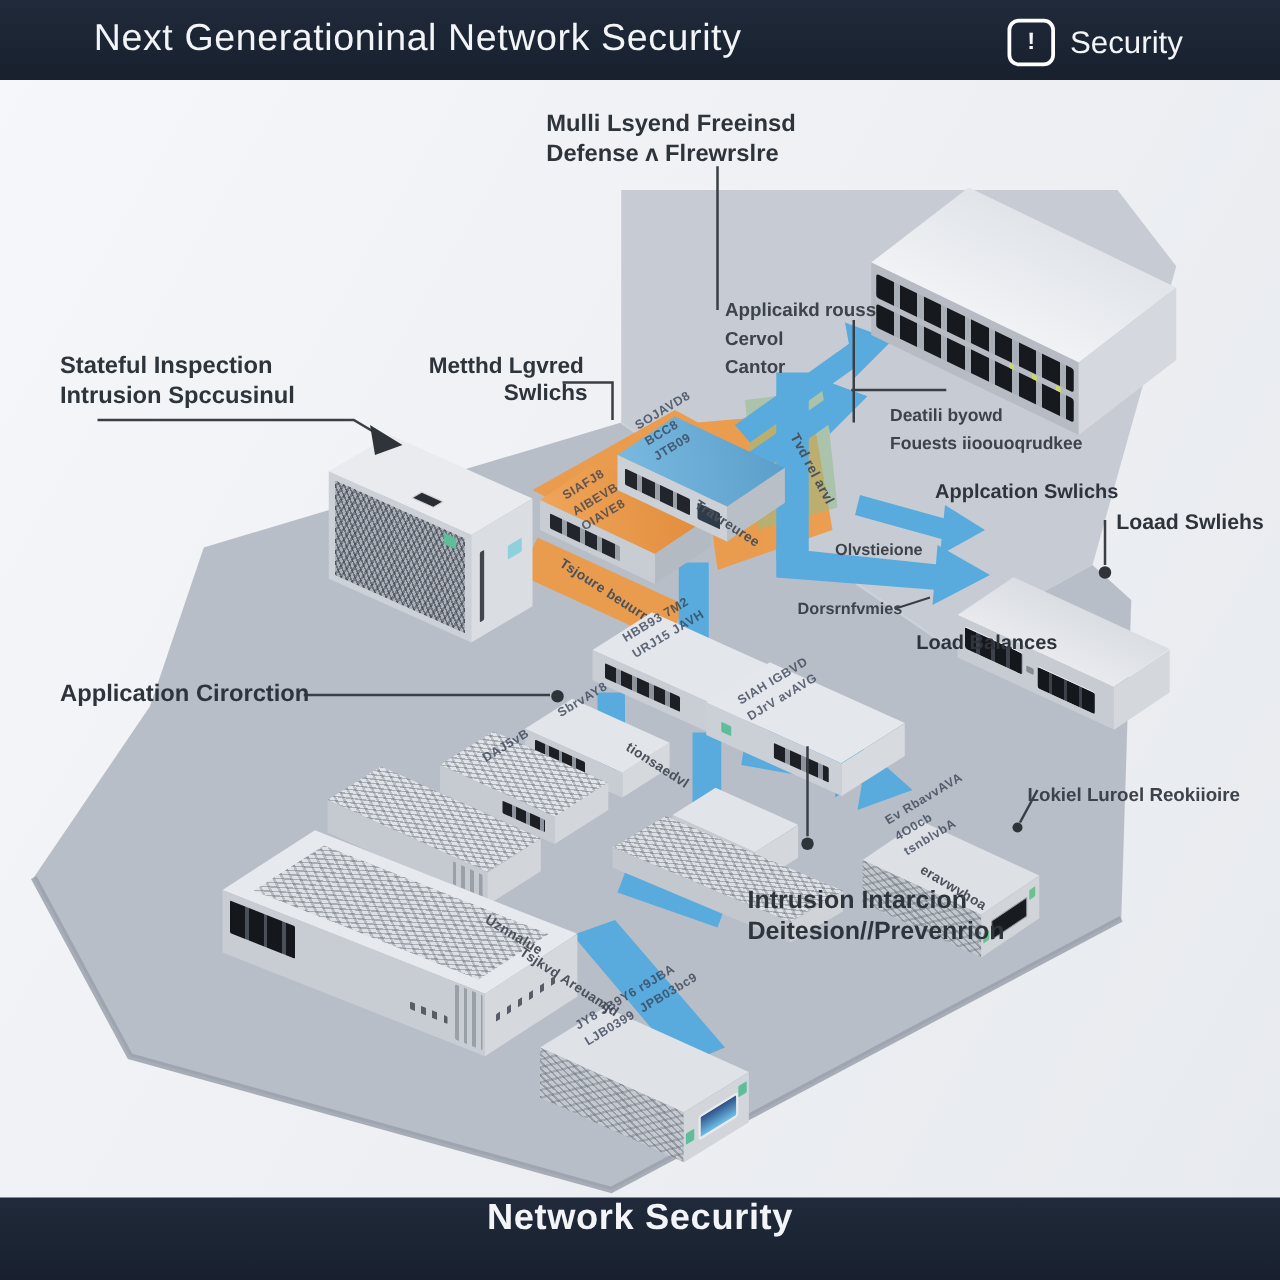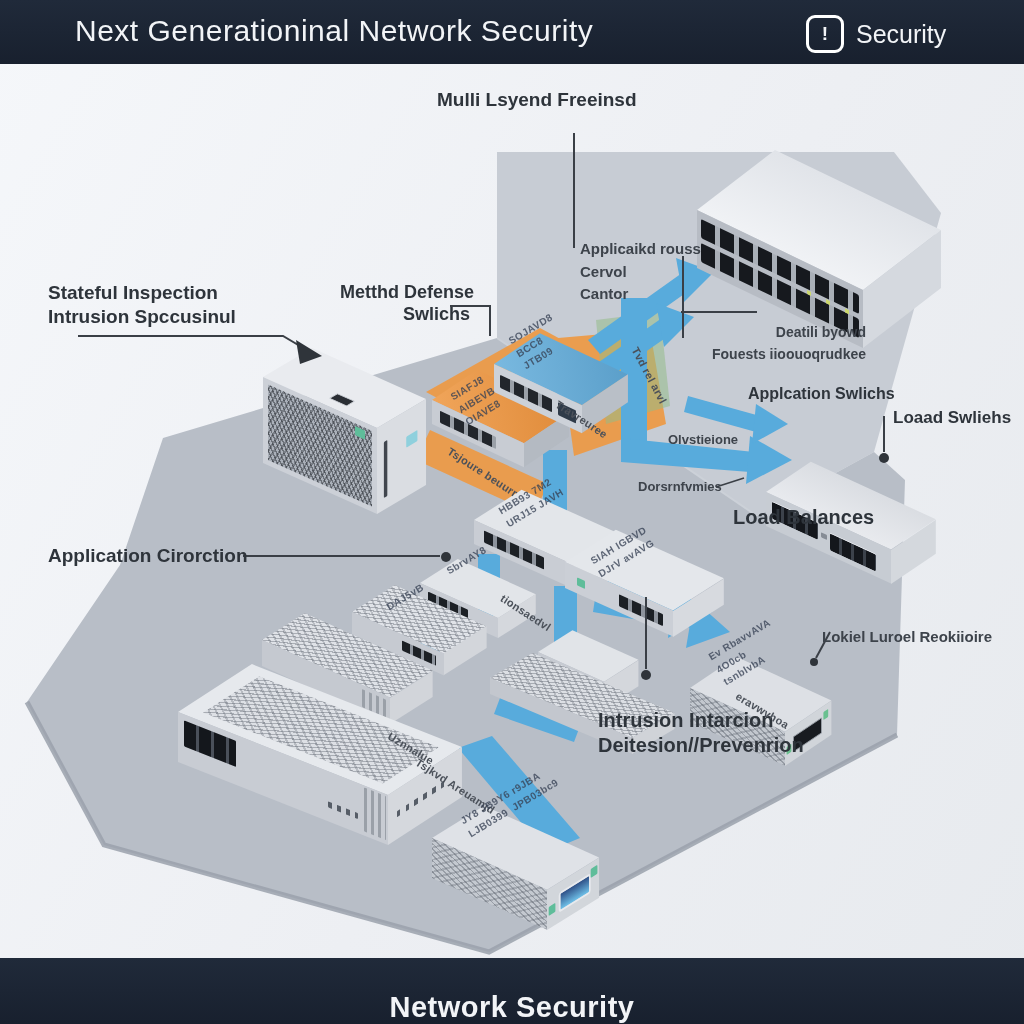--- a/index.html
+++ b/index.html
@@ -3,21 +3,21 @@
 <meta charset="utf-8">
 <style>
   html,body{margin:0;padding:0;background:#dfe2e7;}
   #stage{position:relative;width:1024px;height:1024px;overflow:hidden;
          background:linear-gradient(120deg,#f5f7fa 0%,#edeff3 55%,#e7eaee 100%);
          font-family:"Liberation Sans", sans-serif;}
   svg{position:absolute;left:0;top:0;}
   
   .bar{position:absolute;left:0;width:1024px;background:linear-gradient(#202a3a,#18202e);color:#f2f4f7;}
   #topbar{top:0;height:64px;}
-  #botbar{top:958px;height:66px;display:flex;align-items:flex-end;justify-content:center;}
+  #botbar{top:958px;height:66px;display:flex;align-items:flex-start;justify-content:center;}
   .title{position:absolute;left:75px;top:14px;font-size:30px;font-weight:normal;letter-spacing:.5px;}
   .badge{position:absolute;left:806px;top:15px;display:flex;align-items:center;gap:12px;}
   .badge-ic{width:32px;height:32px;border:3px solid #fff;border-radius:9px;display:flex;align-items:center;justify-content:center;font-weight:bold;font-size:19px;}
   .badge-tx{font-size:25px;font-weight:500;}
   .foot-tx{font-size:29px;font-weight:bold;letter-spacing:.5px;}
   
   .face{position:absolute;left:0;top:0;transform-origin:0 0;}
   .mesh{background-image:
      repeating-linear-gradient(63deg, rgba(30,34,40,.45) 0 1.5px, transparent 1.5px 4px),
      repeating-linear-gradient(-63deg, rgba(30,34,40,.35) 0 1.5px, transparent 1.5px 4px);}
@@ -235,60 +235,61 @@
       <polygon points="296,340 322,356 300,364"></polygon>
       <circle cx="884" cy="458" r="5"></circle>
       <circle cx="446" cy="557" r="5"></circle>
       <circle cx="646" cy="675" r="5"></circle>
       <circle cx="814" cy="662" r="4"></circle>
     </g>
   </svg>
 
   <div class="lbl" style="left:437px;top:88px;font-size:19px;">
     <div>Mulli Lsyend Freeinsd</div>
+    <div>Defense ʌ Flrewrslre</div>
   </div>
 
   <div class="lbl" style="left:48px;top:281px;font-size:19px;">
     <div>Stateful Inspection</div>
     <div>Intrusion Spccusinul</div>
   </div>
 
   <div class="lbl" style="left:340px;top:281px;font-size:18px;width:130px;text-align:center;">
-    <div>Metthd Defense</div>
+    <div>Metthd Lgvred</div>
     <div style="text-align:right;">Swlichs</div>
   </div>
 
   <div class="lbl light" style="left:580px;top:238px;font-size:15px;line-height:1.5;">
     <div>Applicaikd rouss</div>
     <div>Cervol</div>
     <div>Cantor</div>
   </div>
 
-  <div class="lbl light" style="left:712px;top:322px;font-size:14px;line-height:1.55;text-align:right;">
+  <div class="lbl light" style="left:712px;top:322px;font-size:14px;line-height:1.55;">
     <div>Deatili byowd</div>
     <div>Fouests iioouoqrudkee</div>
   </div>
 
   <div class="lbl" style="left:748px;top:384px;font-size:16px;">
     <div>Applcation Swlichs</div>
   </div>
 
   <div class="lbl" style="left:893px;top:407px;font-size:17px;">
     <div>Loaad Swliehs</div>
   </div>
 
   <div class="lbl light" style="left:668px;top:432px;font-size:13px;">
     <div>Olvstieione</div>
   </div>
 
   <div class="lbl light" style="left:638px;top:479px;font-size:13px;">
     <div>Dorsrnfvmies</div>
   </div>
 
-  <div class="lbl" style="left:733px;top:505px;font-size:20px;text-align:right;">
+  <div class="lbl" style="left:733px;top:505px;font-size:16px;text-align:right;">
     <div>Load Balances</div>
   </div>
 
   <div class="lbl" style="left:48px;top:544px;font-size:19px;">
     <div>Application Cirorction</div>
   </div>
 
   <div class="lbl" style="left:598px;top:708px;font-size:20px;">
     <div>Intrusion Intarcion</div>
     <div>Deitesion//Prevenrion</div>

